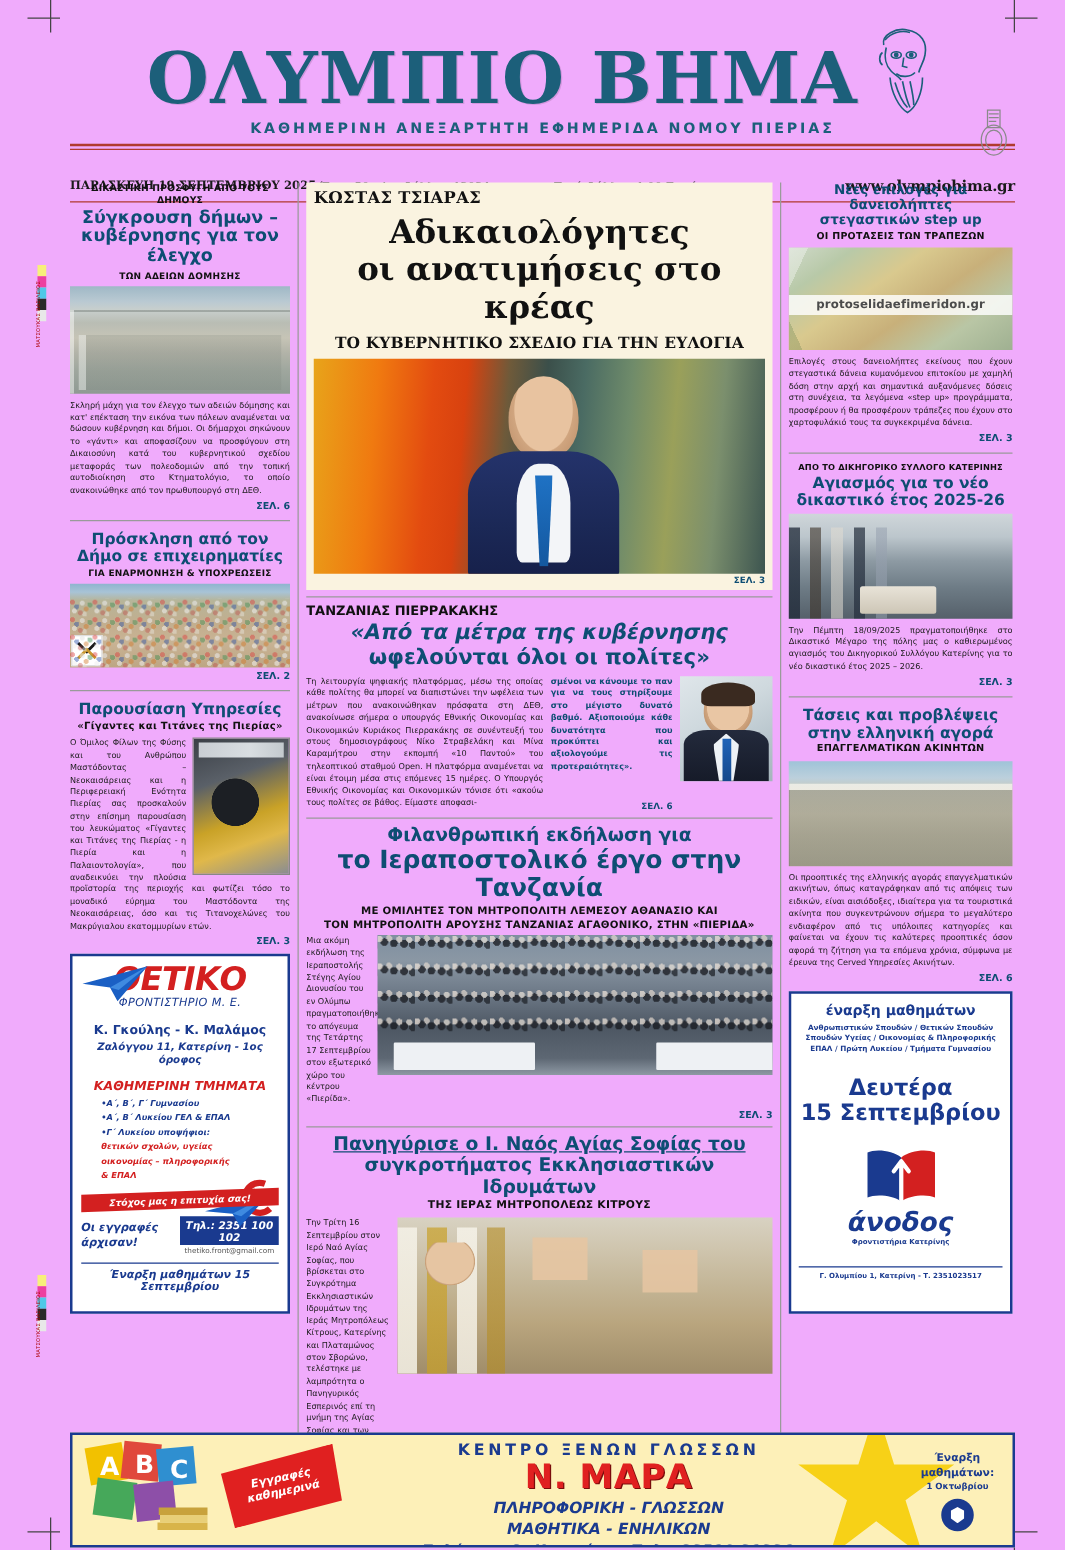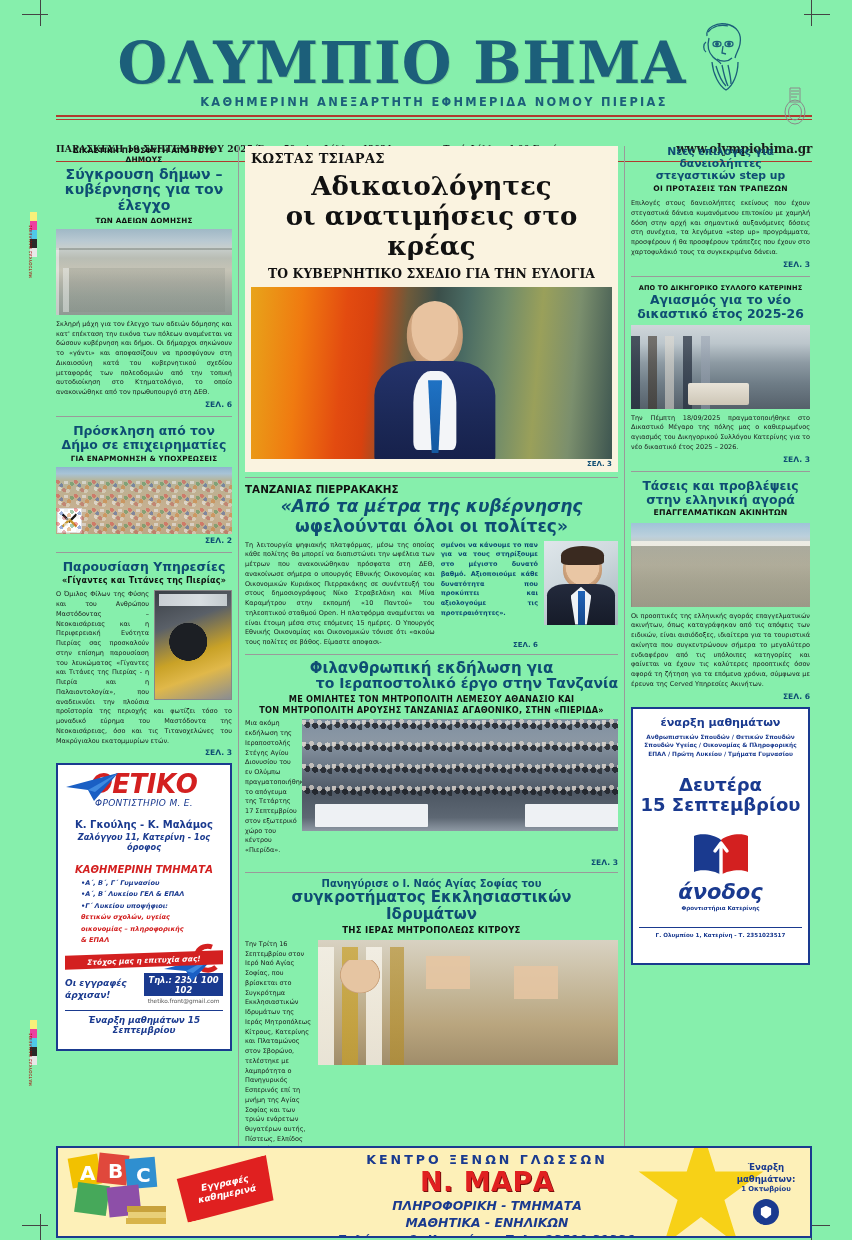--- a/index.html
+++ b/index.html
@@ -2,21 +2,21 @@
 <html><head>
 <meta charset="utf-8">
 <style>
   * { box-sizing: border-box; margin: 0; padding: 0; }
   html, body {
     width: 852px; height: 1240px;
     background: #ffffff;
     font-family: "DejaVu Sans", "Liberation Sans", sans-serif;
     overflow: hidden;
   }
-  .page { position: relative; width: 852px; height: 1240px; background: #86efac; }
+  .page { position: relative; width: 852px; height: 1240px; background: #f0abfc; }
 
   
   .crop { position: absolute; background: #444; }
   .cmark-h { width: 26px; height: 1px; }
   .cmark-v { width: 1px; height: 26px; }
   .colorbar { position: absolute; width: 7px; }
   .colorbar div { height: 9px; }
   .colorbar .lbl {
     position: absolute; font-size: 4.2px; color: #a00; white-space: nowrap;
     transform: rotate(-90deg); transform-origin: left top; letter-spacing: .2px;
@@ -558,52 +558,57 @@
             <div class="shirt"></div>
             <div class="tie"></div>
           </div>
         </div>
       </div>
 
       <div class="hdiv" style="margin:5px 0;"></div>
 
       <div>
         <div class="hl-blue" style="font-size:15px;">Φιλανθρωπική εκδήλωση για</div>
-        <div class="hl-blue" style="font-size:14px;text-align:right;">το Ιεραποστολικό έργο στην Τανζανία</div>
+        <div class="hl-blue" style="font-size:20px;">το Ιεραποστολικό έργο στην Τανζανία</div>
         <div class="subkicker" style="font-size:8.2px;">ΜΕ ΟΜΙΛΗΤΕΣ ΤΟΝ ΜΗΤΡΟΠΟΛΙΤΗ ΛΕΜΕΣΟΥ ΑΘΑΝΑΣΙΟ ΚΑΙ</div>
         <div class="subkicker" style="font-size:8.2px;margin-top:0;">ΤΟΝ ΜΗΤΡΟΠΟΛΙΤΗ ΑΡΟΥΣΗΣ ΤΑΝΖΑΝΙΑΣ ΑΓΑΘΟΝΙΚΟ, ΣΤΗΝ «ΠΙΕΡΙΔΑ»</div>
         <div style="display:flex;gap:5px;margin-top:4px;">
           <div class="body" style="width:52px;flex:none;text-align:left;">Μια ακόμη εκδήλωση της Ιεραποστολής Στέγης Αγίου Διονυσίου του εν Ολύμπω πραγματοποιήθηκε το απόγευμα της Τετάρτης 17 Σεπτεμβρίου στον εξωτερικό χώρο του κέντρου «Πιερίδα».</div>
           <div class="photo ph-tanz" style="flex:1;"></div>
         </div>
         <div class="sel">ΣΕΛ. 3</div>
       </div>
 
       <div class="hdiv" style="margin:5px 0;"></div>
 
       <div>
-        <div class="hl-blue" style="font-size:10px;">Πανηγύρισε ο Ι. Ναός Αγίας Σοφίας του</div>
+        <div class="hl-blue" style="font-size:15px;text-decoration:underline;">Πανηγύρισε ο Ι. Ναός Αγίας Σοφίας του</div>
         <div class="hl-blue" style="font-size:15px;">συγκροτήματος Εκκλησιαστικών Ιδρυμάτων</div>
         <div class="subkicker" style="font-size:8.6px;">ΤΗΣ ΙΕΡΑΣ ΜΗΤΡΟΠΟΛΕΩΣ ΚΙΤΡΟΥΣ</div>
         <div style="display:flex;gap:5px;margin-top:4px;">
           <div class="body" style="width:68px;flex:none;text-align:left;">Την Τρίτη 16 Σεπτεμβρίου στον Ιερό Ναό Αγίας Σοφίας, που βρίσκεται στο Συγκρότημα Εκκλησιαστικών Ιδρυμάτων της Ιεράς Μητροπόλεως Κίτρους, Κατερίνης και Πλαταμώνος στον Σβορώνο, τελέστηκε με λαμπρότητα ο Πανηγυρικός Εσπερινός επί τη μνήμη της Αγίας Σοφίας και των τριών ενάρετων θυγατέρων αυτής, Πίστεως, Ελπίδος και Αγάπης.</div>
           <div class="photo ph-church" style="flex:1;"></div>
         </div>
         <div class="sel">ΣΕΛ. 3</div>
       </div>
     </div>
 
     <div class="vdiv"></div>
 
     <div class="col col-right">
 
       <div>
         <div class="hl-blue" style="font-size:10.8px;">Νέες επιλογές για δανειολήπτες</div>
         <div class="hl-blue" style="font-size:10.8px;">στεγαστικών step up</div>
         <div class="subkicker" style="font-size:7.6px;">ΟΙ ΠΡΟΤΑΣΕΙΣ ΤΩΝ ΤΡΑΠΕΖΩΝ</div>
+        <div class="photo ph-money" style="margin-top:4px;">
+          <div class="wm-strip">
+            <span>protoselidaefimeridon.gr</span>
+          </div>
+        </div>
         <div class="body" style="margin-top:5px;">Επιλογές στους δανειολήπτες εκείνους που έχουν στεγαστικά δάνεια κυμανόμενου επιτοκίου με χαμηλή δόση στην αρχή και σημαντικά αυξανόμενες δόσεις στη συνέχεια, τα λεγόμενα «step up» προγράμματα, προσφέρουν ή θα προσφέρουν τράπεζες που έχουν στο χαρτοφυλάκιό τους τα συγκεκριμένα δάνεια.</div>
         <div class="sel">ΣΕΛ. 3</div>
       </div>
 
       <div class="hdiv"></div>
 
       <div>
         <div class="kicker" style="font-size:6.6px;">ΑΠΟ ΤΟ ΔΙΚΗΓΟΡΙΚΟ ΣΥΛΛΟΓΟ ΚΑΤΕΡΙΝΗΣ</div>
         <div class="hl-blue" style="font-size:12.4px;margin-top:1px;">Αγιασμός για το νέο</div>
         <div class="hl-blue" style="font-size:12.4px;">δικαστικό έτος 2025-26</div>
@@ -663,21 +668,21 @@
         </g>
       </svg>
     </div>
     <div class="stamp-red">
       <span>Εγγραφές</span>
       <span>καθημερινά</span>
     </div>
     <div class="ctr">
       <div class="b-t1">ΚΕΝΤΡΟ ΞΕΝΩΝ ΓΛΩΣΣΩΝ</div>
       <div class="b-t2">Ν. ΜΑΡΑ</div>
-      <div class="b-t3">ΠΛΗΡΟΦΟΡΙΚΗ - ΤΜΗΜΑΤΑ</div>
+      <div class="b-t3">ΠΛΗΡΟΦΟΡΙΚΗ - ΓΛΩΣΣΩΝ</div>
       <div class="b-t4">ΜΑΘΗΤΙΚΑ - ΕΝΗΛΙΚΩΝ</div>
       <div class="b-t5">Ζαλόγγου 2, Κατερίνη - Τηλ.: 23510 31336</div>
     </div>
     <div class="right">
       <div class="b-r1">Έναρξη</div>
       <div class="b-r1">μαθημάτων:</div>
       <div class="b-r2">1 Οκτωβρίου</div>
       <div class="seal"></div>
     </div>
   </div>

